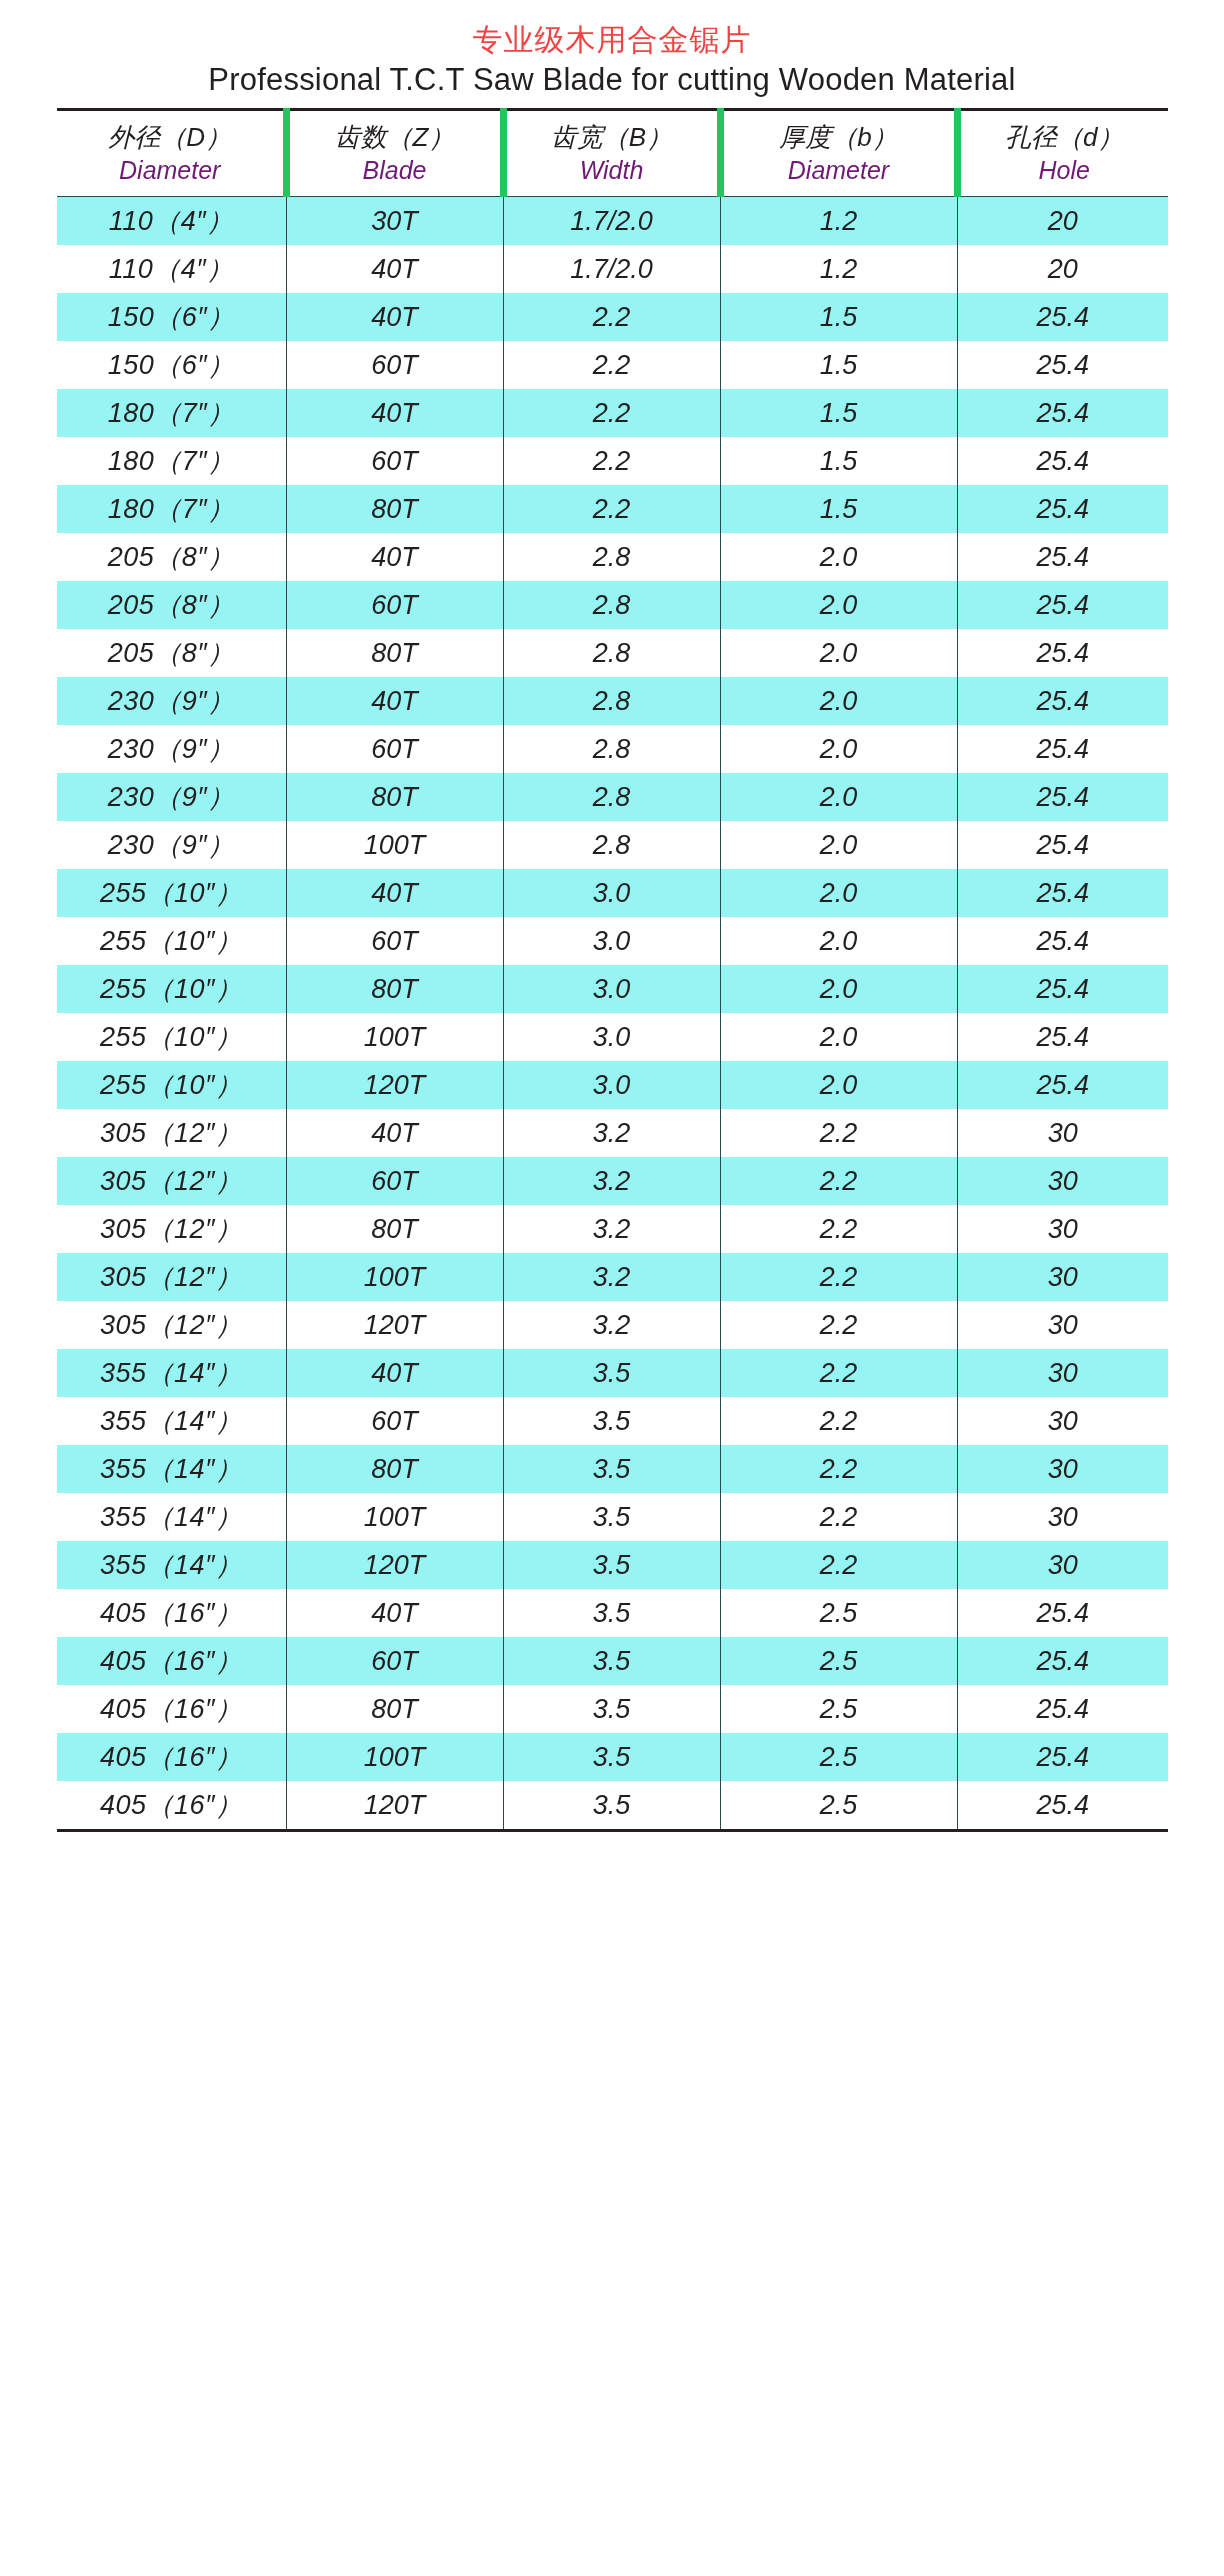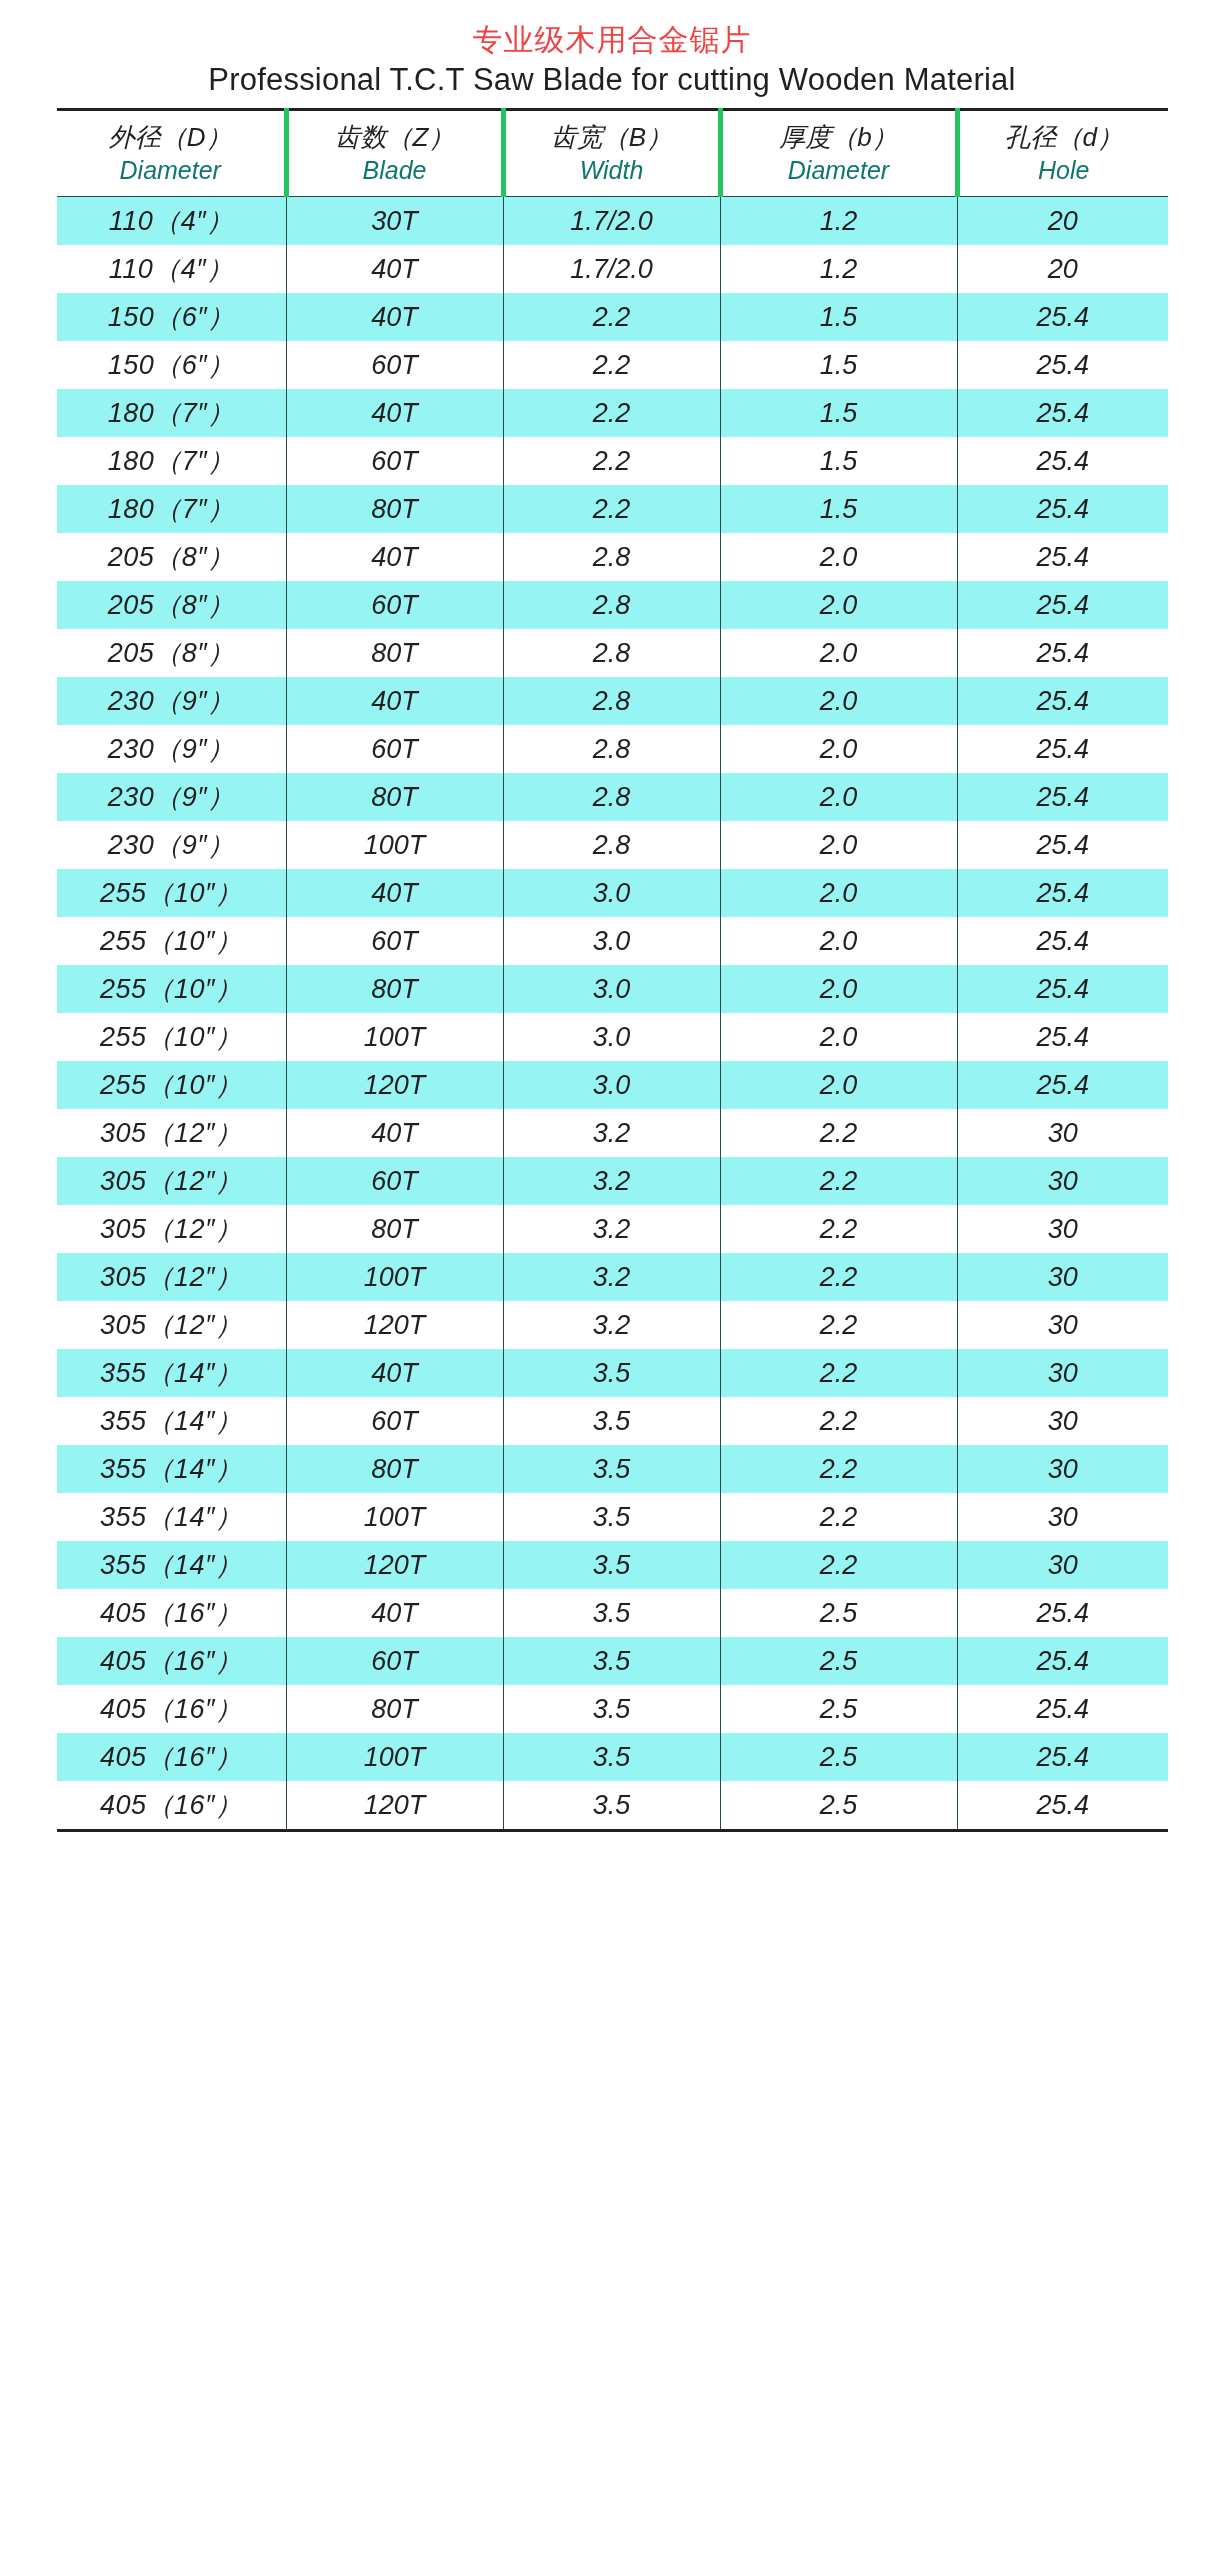--- a/index.html
+++ b/index.html
@@ -58,39 +58,39 @@
   }
   table.spec col.c0 { width: 229px; }
   table.spec col.c1 { width: 217px; }
   table.spec col.c2 { width: 217px; }
   table.spec col.c3 { width: 237px; }
   table.spec col.c4 { width: 211px; }
 
   table.spec thead th {
     border-top: 3px solid #231f20;
     border-bottom: 1px solid #2b4a46;
-    border-left: 5px solid #22c55e;
+    border-left: 7px solid #22c55e;
     padding: 9px 0 10px 0;
     text-align: center;
     font-weight: 400;
     vertical-align: middle;
     background: #ffffff;
   }
   table.spec thead th:first-child { border-left: none; }
 
   .hdr-cn {
     font-size: 26px;
     line-height: 34px;
     color: #231f20;
     white-space: nowrap;
   }
   .hdr-en {
     font-size: 25px;
     line-height: 32px;
-    color: #0f766e;
+    color: #701a75;
     white-space: nowrap;
   }
 
   table.spec tbody td {
     border-left: 1px solid #2b4a46;
     text-align: center;
     font-size: 27px;
     line-height: 30px;
     height: 39px;
     padding: 4px 0 5px 0;

